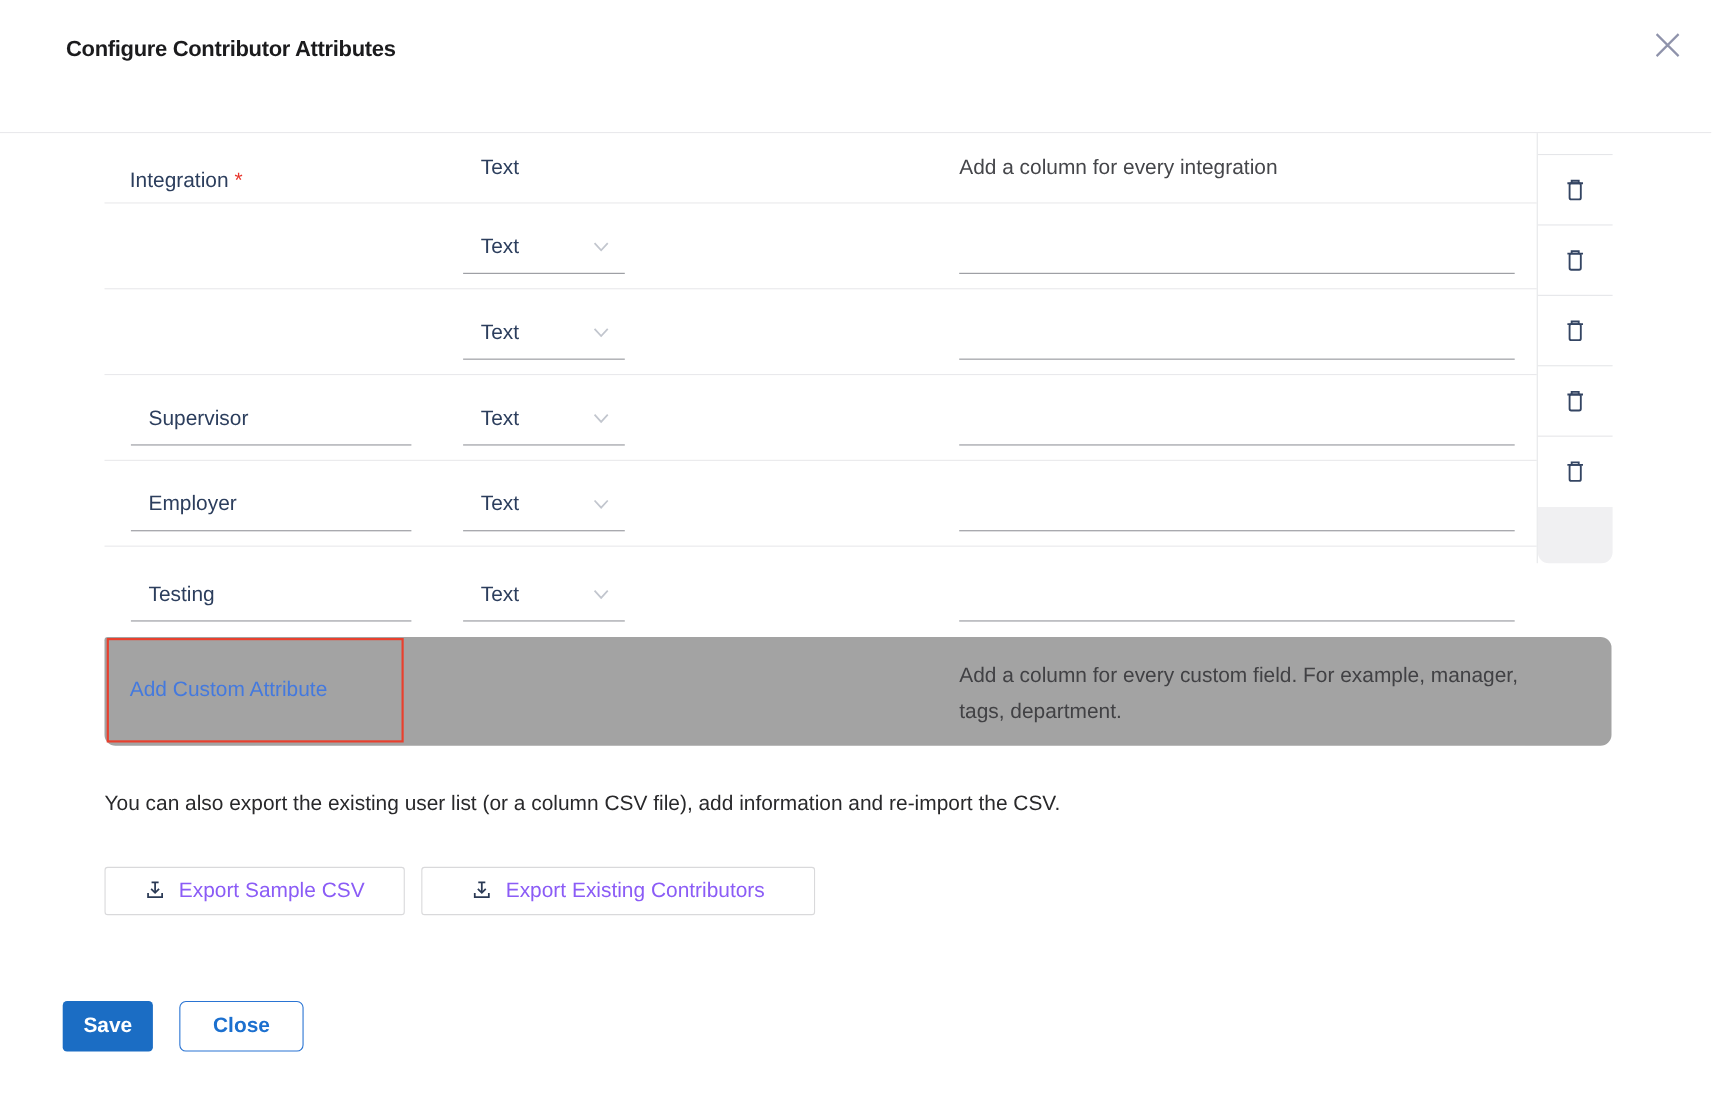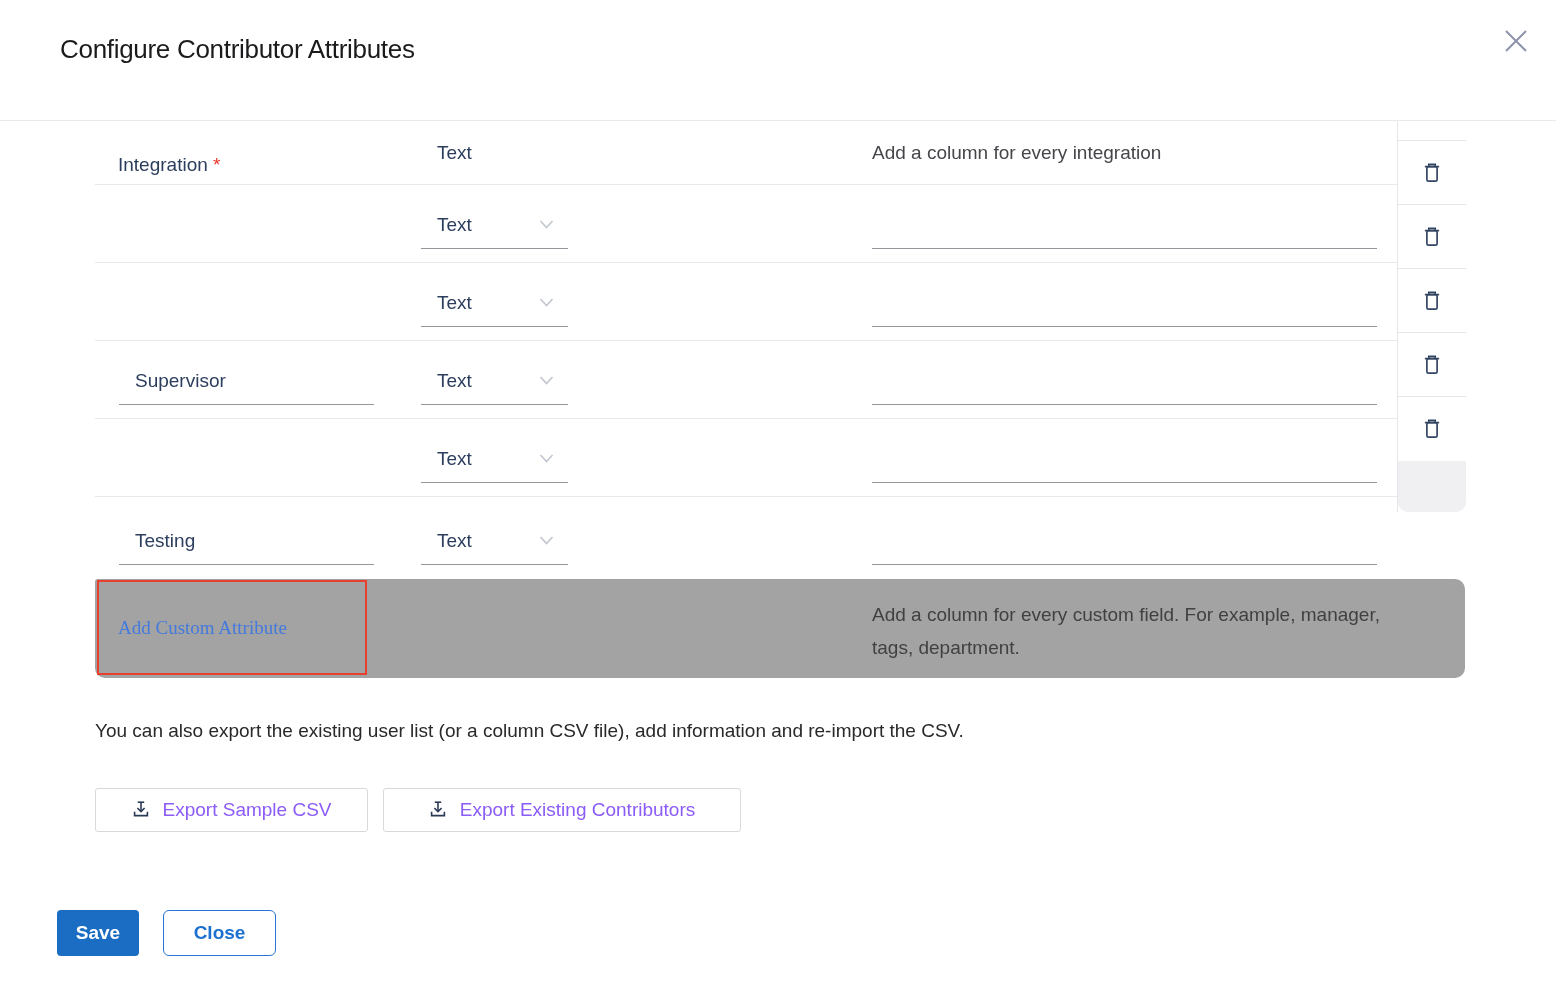--- a/index.html
+++ b/index.html
@@ -2,21 +2,21 @@
 <html><head>
 <meta charset="utf-8">
 <style>
   * { margin:0; padding:0; box-sizing:border-box; }
   html,body { background:#ffffff; }
   body { font-family:"Liberation Sans", sans-serif; color:#2c3e5d; }
   .stage { position:relative; width:1556px; height:996px; background:#fff; overflow:hidden; }
   .abs { position:absolute; }
 
   
-  .title { left:60px; top:34px; font-size:26px; font-weight:400; color:#1b1b1d; letter-spacing:-0.3px; }
+  .title { left:60px; top:34px; font-size:20px; font-weight:700; color:#1b1b1d; letter-spacing:-0.3px; }
   .close-btn { left:1499px; top:24px; width:34px; height:34px; display:flex; align-items:center; justify-content:center; cursor:pointer; background:none; border:none; }
   .hdr-divider { left:0; top:120px; width:1556px; height:1px; background:#e9e9ec; }
 
   
   .row { position:absolute; left:95px; width:1302px; }
   .row.bordered { border-bottom:1px solid #e9e9ec; }
   .name-text { position:absolute; left:23px; font-size:19px; color:#2c3e5d;margin-top:12px; }
   .req { color:#e8352c; }
   .type-text { position:absolute; left:342px; font-size:19px; color:#2c3e5d; }
   .desc-text { position:absolute; left:777px; font-size:19px; color:#45464a; }
@@ -37,21 +37,21 @@
 
   
   .delete-col { left:1397px; top:121px; width:69px; border-left:1px solid #e5e6e9; display:flex; flex-direction:column; }
   .del-spacer { height:20px; border-bottom:1px solid #e5e6e9; }
   .del-cell { height:64px; display:flex; align-items:center; justify-content:center; cursor:pointer; background:none; border:none; border-bottom:1px solid #e5e6e9; }
   .del-cell.last { border-bottom:none; }
   .del-gray { height:51px; background:#f0f0f2; border-radius:0 0 10px 10px; }
 
   
   .custom-section { left:95px; top:579px; width:1370px; height:99px; background:#a3a3a3; border-radius:3px 10px 10px 10px; }
-  .highlight-box { left:97px; top:580px; width:270px; height:95px; border:2px solid #e8402e; display:flex; align-items:center;font-family:Liberation Serif, serif; }
+  .highlight-box { left:97px; top:580px; width:270px; height:95px; border:2px solid #e8402e; display:flex; align-items:center; }
   .add-link { margin-left:19px; font-size:19px; color:#4479de; text-decoration:none; cursor:pointer; }
   .custom-desc { left:872px; top:598px; width:530px; font-size:19px; line-height:33px; color:#414144; }
 
   
   .export-note { left:95px; top:720px; font-size:19px; color:#29292b; }
   .export-btn {
     position:absolute; top:788px; height:44px; background:#fff; border:1px solid #d9d9db; border-radius:3px;
     display:flex; align-items:center; justify-content:center; gap:13px; cursor:pointer;
     font-family:Liberation Sans, sans-serif; font-size:19px; color:#8b5cf6;
   }
@@ -112,20 +112,21 @@
     <div class="select">
       <span>Text</span>
       <svg width="15" height="9" viewBox="0 0 15 9">
           <path d="M1.5 1 L7.5 7.5 L13.5 1" stroke="#c2c6ce" stroke-width="1.6" fill="none"></path>
         </svg>
     </div>
     <input class="desc-input" value="" style="">
   </div>
 
   <div class="row bordered" style="top:419px; height:78px;">
+    <input class="name-input" value="Employer" style="">
     <div class="select">
       <span>Text</span>
       <svg width="15" height="9" viewBox="0 0 15 9">
           <path d="M1.5 1 L7.5 7.5 L13.5 1" stroke="#c2c6ce" stroke-width="1.6" fill="none"></path>
         </svg>
     </div>
     <input class="desc-input" value="" style="">
   </div>
 
   <div class="row" style="top:497px; height:82px;">

